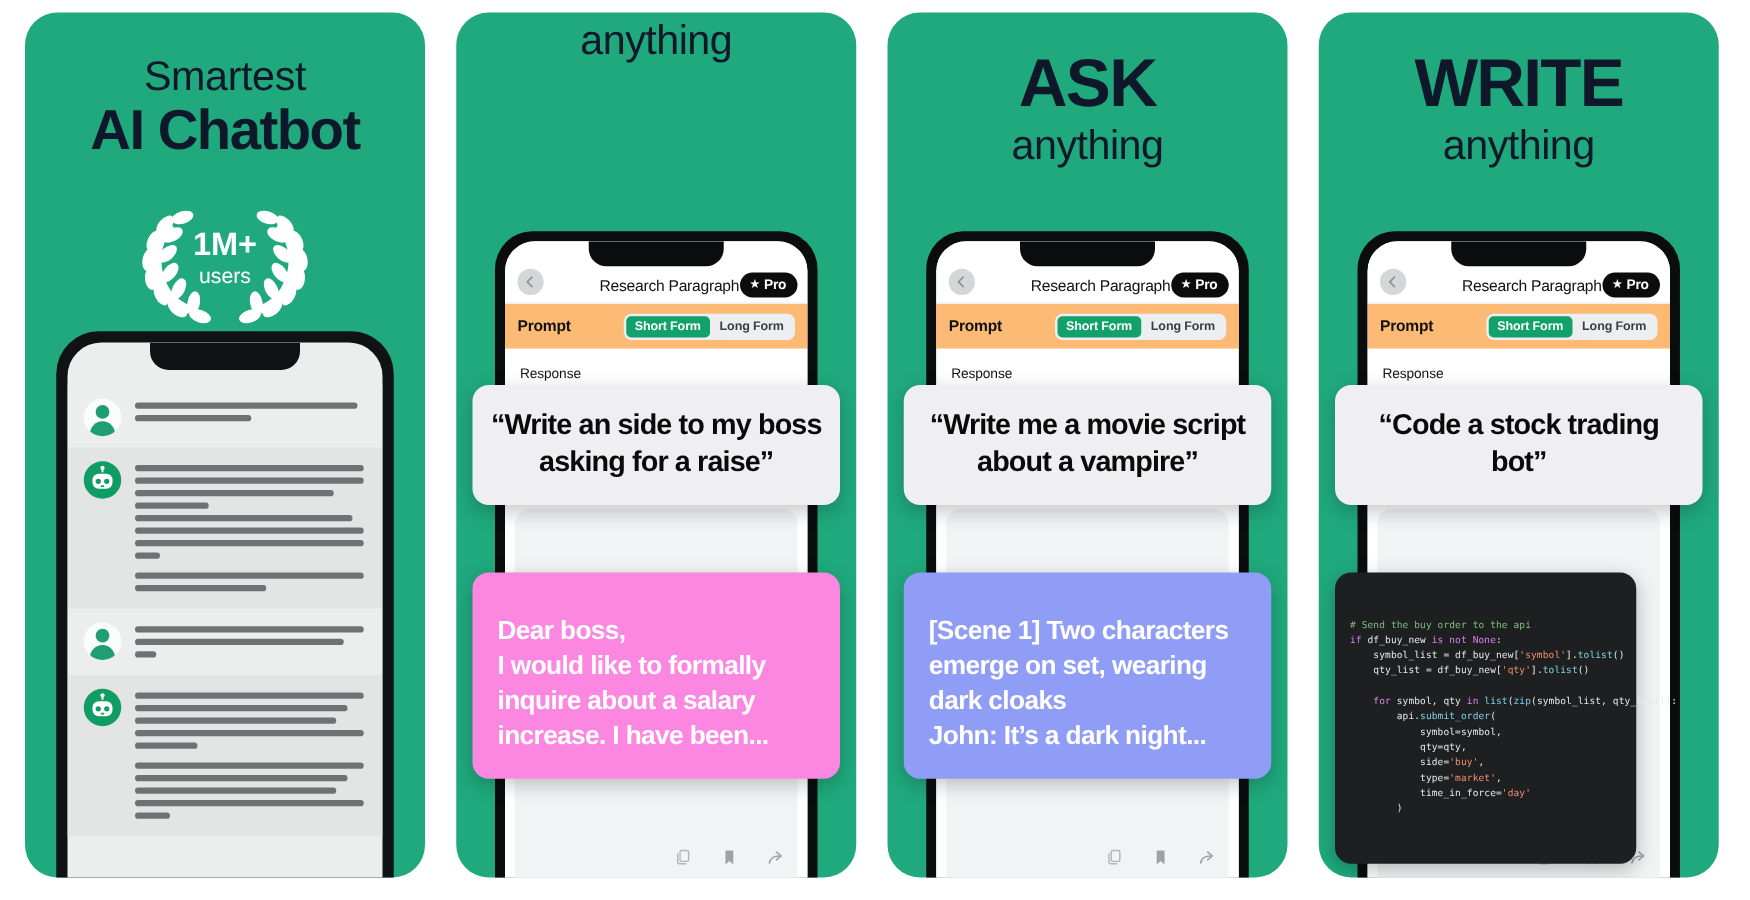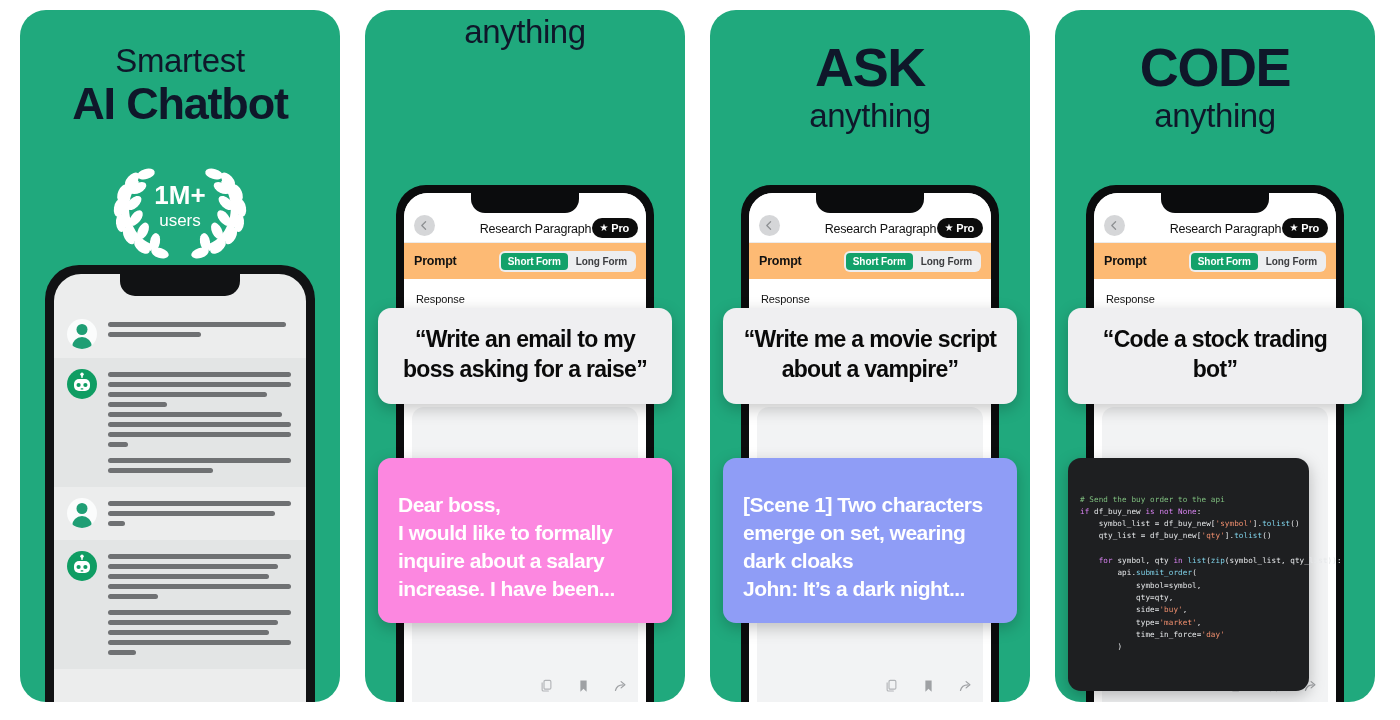--- a/index.html
+++ b/index.html
@@ -349,21 +349,21 @@
               <svg viewBox="0 0 24 24" aria-hidden="true">
                 <path d="M4 19c1.5-7 7-9 12-9" fill="none" stroke="#9fa1a4" stroke-width="2" stroke-linecap="round"></path>
                 <path d="M13 5l6 5-6 5" fill="none" stroke="#9fa1a4" stroke-width="2" stroke-linecap="round" stroke-linejoin="round"></path>
               </svg>
             </div>
           </div>
         </div>
       </div>
     </div>
 
-    <div class="bubble bubble-prompt">“Write an email to my boss asking for a raise”</div>
+    <div class="bubble bubble-prompt">“Write an side to my boss asking for a raise”</div>
     <div class="bubble bubble-answer pink" style="white-space:pre-line">Dear boss,
 I would like to formally inquire about a salary increase. I have been...</div>
   </div>
 
   <div class="panel" id="panel-3">
     <div class="headline">
       <div class="hl-caps">ASK</div>
       <div class="hl-sub">anything</div>
     </div>
 
@@ -411,21 +411,21 @@
       </div>
     </div>
 
     <div class="bubble bubble-prompt">“Write me a movie script about a vampire”</div>
     <div class="bubble bubble-answer blue" style="white-space:pre-line">[Scene 1] Two characters emerge on set, wearing dark cloaks
 John: It’s a dark night...</div>
   </div>
 
   <div class="panel" id="panel-4">
     <div class="headline">
-      <div class="hl-caps">CODE</div>
+      <div class="hl-caps">WRITE</div>
       <div class="hl-sub">anything</div>
     </div>
 
     <div class="phone">
       <div class="phone-screen">
         <div class="notch"></div>
         <div class="app-bar">
           <div class="back-btn">
             <svg viewBox="0 0 24 24" aria-hidden="true">
                 <path d="M14 5l-7 7 7 7" fill="none" stroke="#8e9093" stroke-width="2.4" stroke-linecap="round" stroke-linejoin="round"></path>

